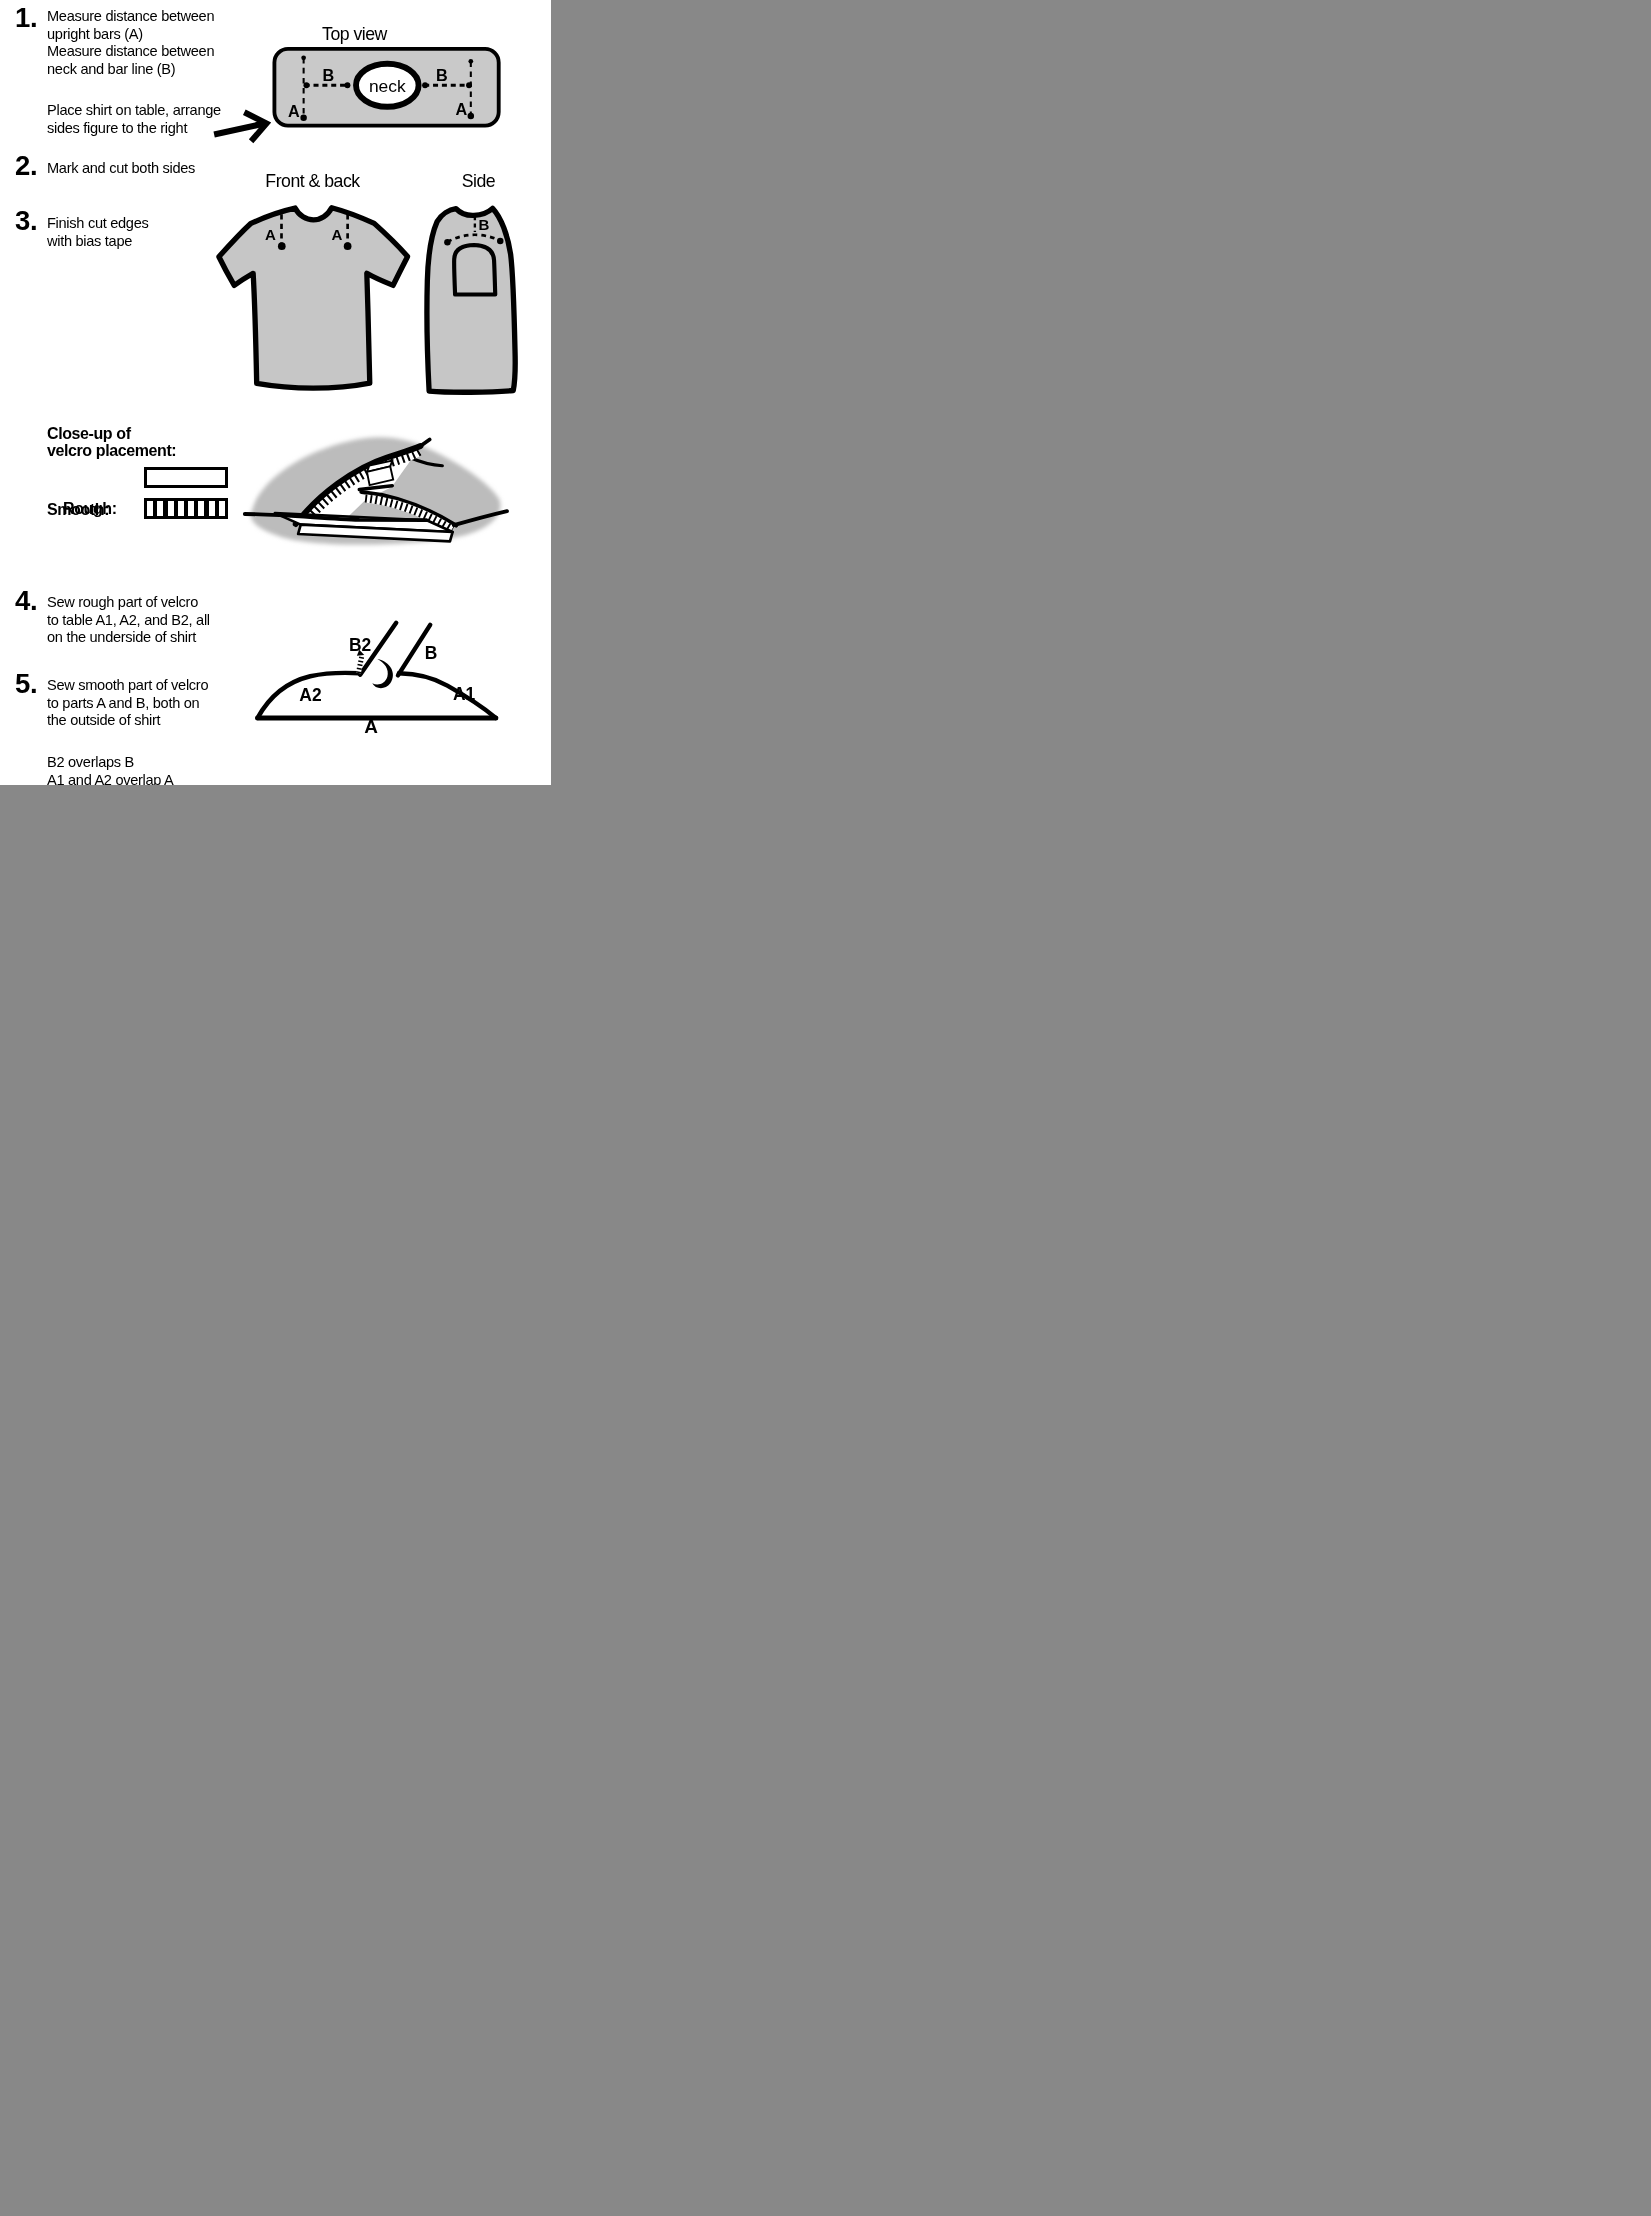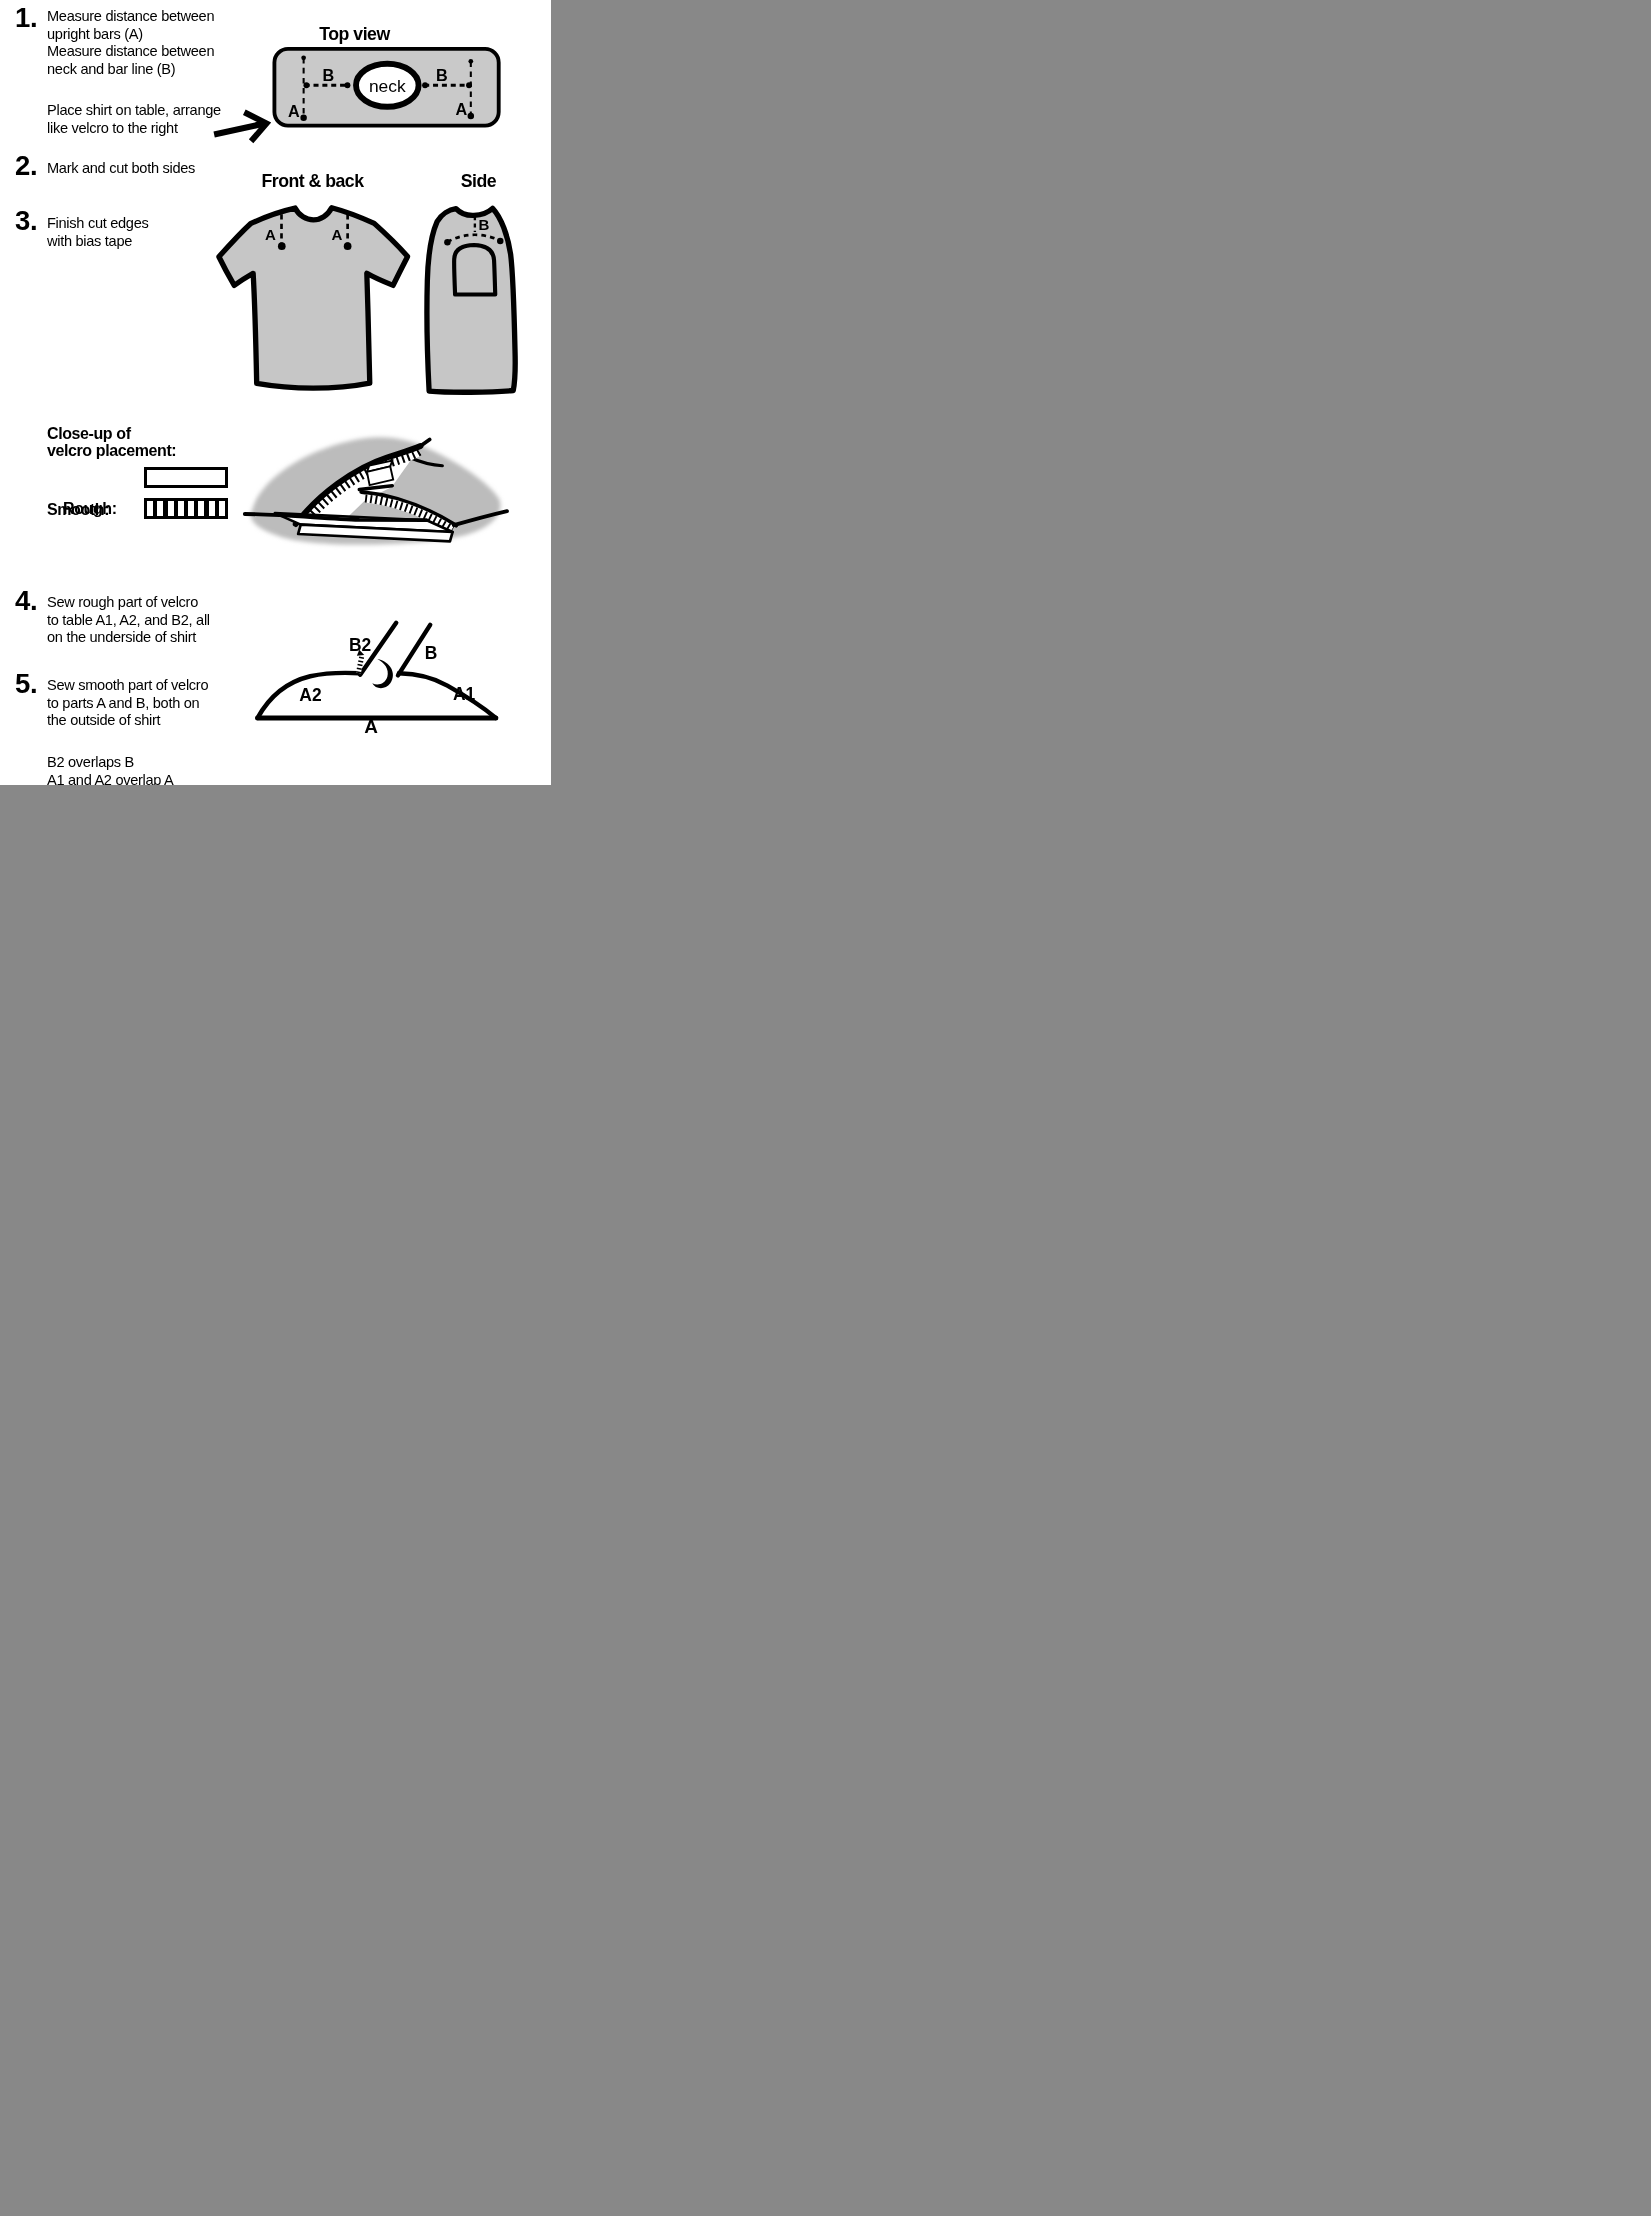--- a/index.html
+++ b/index.html
@@ -12,21 +12,21 @@
     color:#000;
   }
   .abs{position:absolute;}
   .stepnum{
     font-size:27.5px;font-weight:700;letter-spacing:-0.4px;line-height:1;
   }
   .bodytext{
     font-size:14.6px;letter-spacing:-0.3px;line-height:17.7px;white-space:nowrap;
   }
   .heading{
-    font-size:17.7px;font-weight:700;letter-spacing:-0.5px;line-height:1.05;white-space:nowrap;
+    font-size:17.7px;font-weight:400;letter-spacing:-0.5px;line-height:1.05;white-space:nowrap;
   }
   .subheading{
     font-size:16px;font-weight:700;letter-spacing:-0.4px;line-height:17.3px;white-space:nowrap;
   }
   .swatch{
     box-sizing:border-box;border:3.1px solid #000;background:#fff;
   }
   .rough-stripes{
     display:flex;justify-content:space-evenly;align-items:stretch;
     width:100%;height:100%;
@@ -42,21 +42,21 @@
 
   <div class="abs stepnum" style="left:15px;top:4.4px;">1.</div>
   <div class="abs" style="left:47px;top:8px;">
     <div class="bodytext">Measure distance between</div>
     <div class="bodytext">upright bars (A)</div>
     <div class="bodytext">Measure distance between</div>
     <div class="bodytext">neck and bar line (B)</div>
   </div>
   <div class="abs" style="left:47px;top:102px;">
     <div class="bodytext">Place shirt on table, arrange</div>
-    <div class="bodytext">like velcro to the right</div>
+    <div class="bodytext">sides figure to the right</div>
   </div>
 
   <svg class="abs" style="left:210px;top:106px;" width="63" height="40" viewBox="1420 720 426 270">
     <path d="M 1448,912 L 1780,840" stroke="#000" stroke-width="42" fill="none"></path>
     <path d="M 1652,762 L 1802,838 L 1698,958" stroke="#000" stroke-width="40" fill="none"></path>
   </svg>
 
   <div class="abs heading" style="left:310px;top:25px;width:89px;text-align:center;">Top view</div>
   <svg class="abs" style="left:266px;top:44px;" width="242" height="89" viewBox="1800 300 1640 600">
     <rect x="1857" y="332" width="1520" height="520" rx="92" fill="#c9c9c9" stroke="#000" stroke-width="26"></rect>

